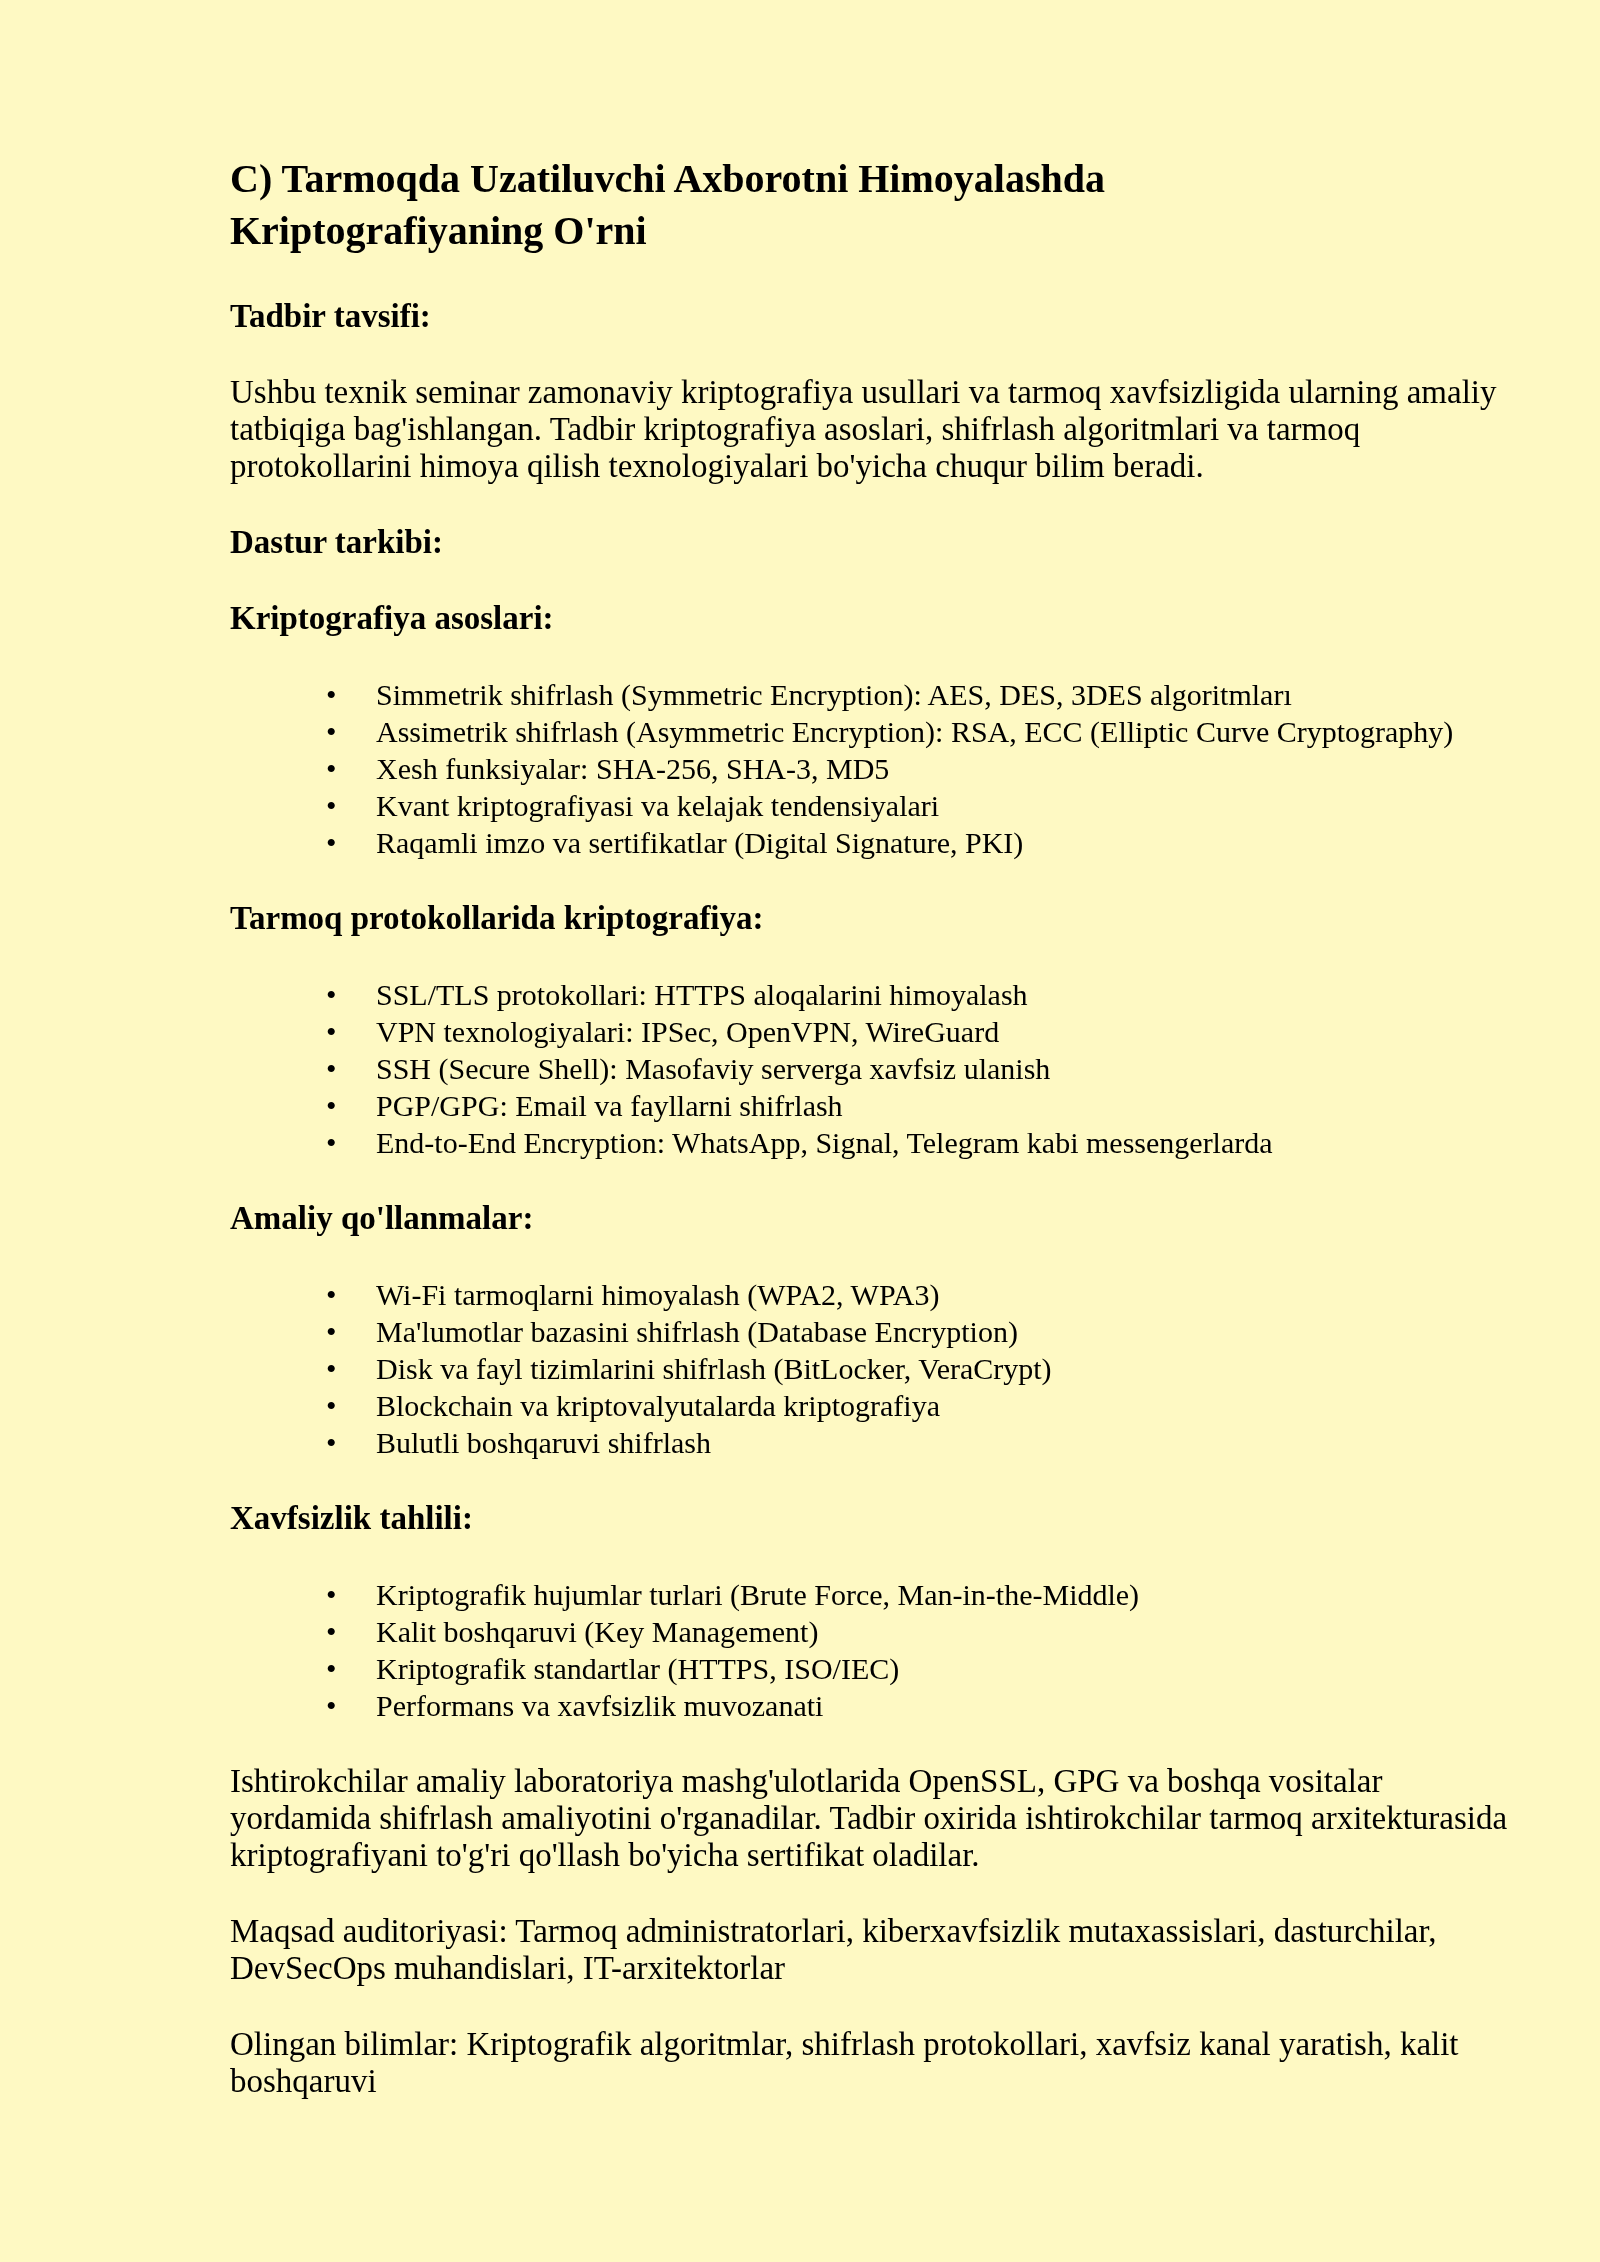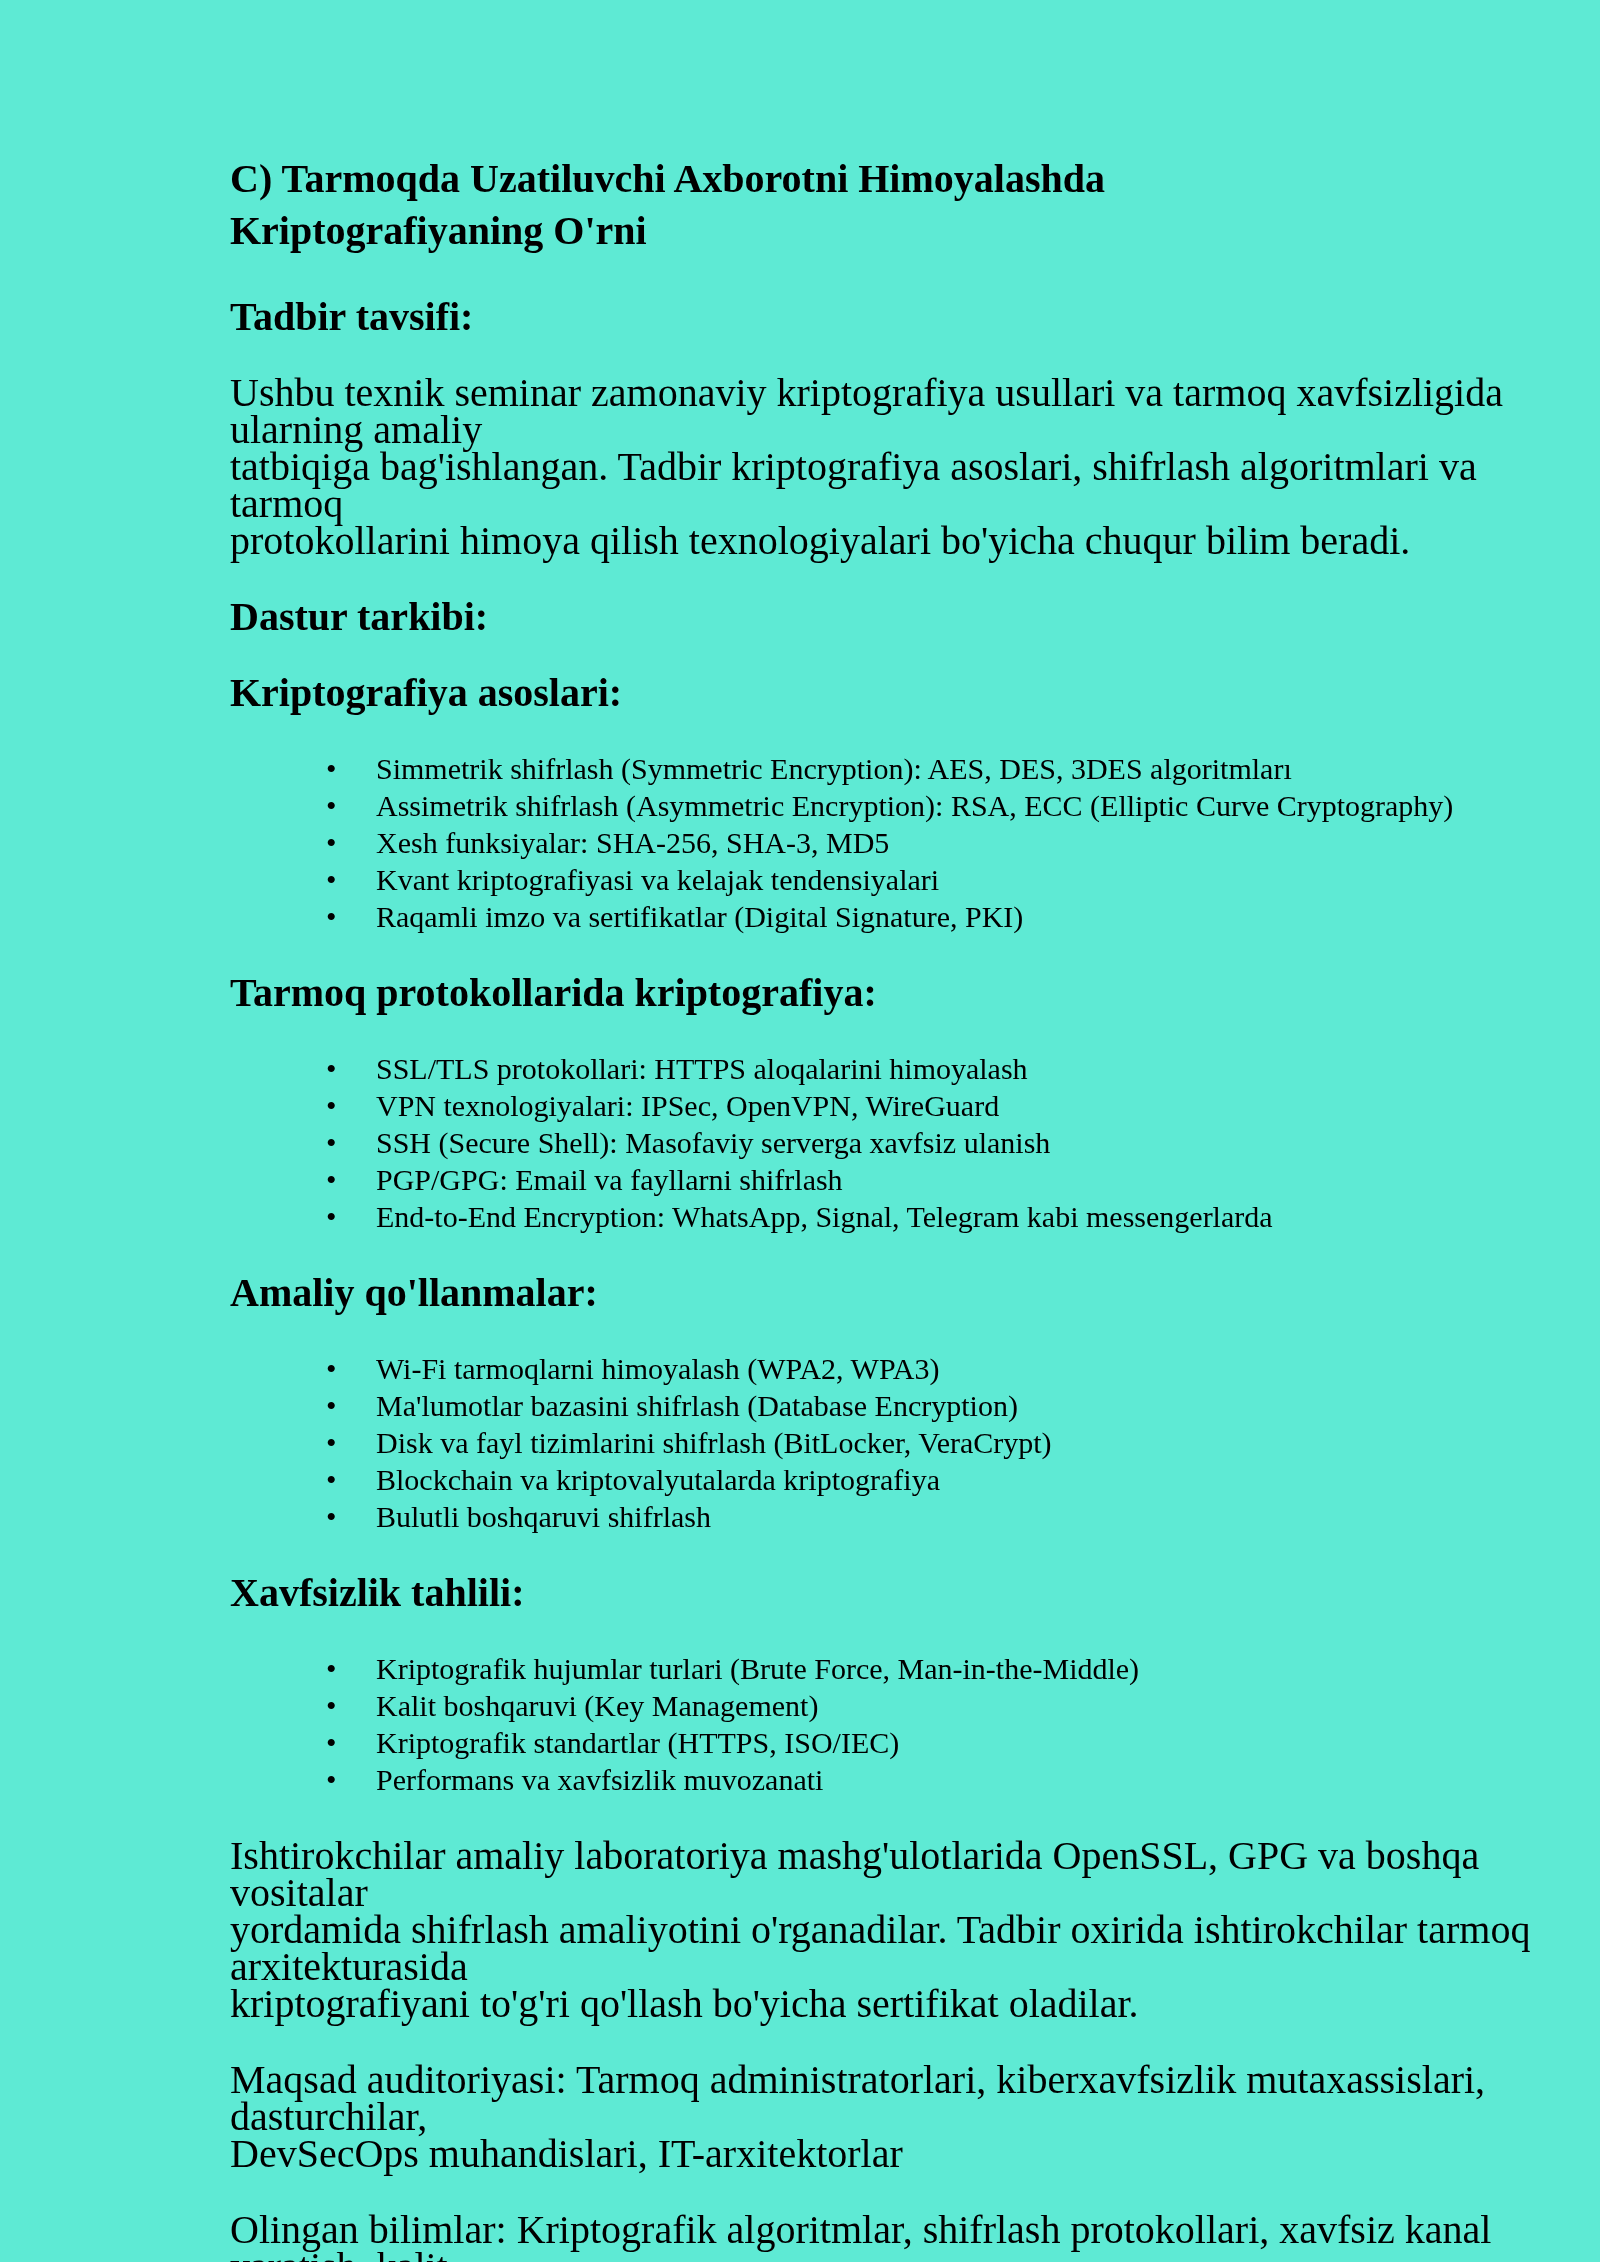--- a/index.html
+++ b/index.html
@@ -11,33 +11,33 @@
     width: 1600px;
     height: 2262px;
     font-family: "Liberation Serif", "DejaVu Serif", serif;
     color: #000000;
   }
   .page {
     box-sizing: border-box;
     width: 1600px;
     height: 2262px;
     padding: 153px 60px 0 230px;
-    background: #5eead4;
+    background: #fef9c3;
     overflow: hidden;
   }
   h1 {
     font-size: 40px;
     line-height: 52px;
     font-weight: bold;
     margin: 0 0 41px 0;
     white-space: pre-line;
     max-width: 1270px;
   }
   p {
-    font-size: 40px;
+    font-size: 33px;
     line-height: 37px;
     margin: 8px 0 39px 0;
     white-space: pre-line;
     max-width: 1320px;
   }
   p.h {
     font-weight: bold;
   }
   ul {
     margin: 0 0 39px 0;

